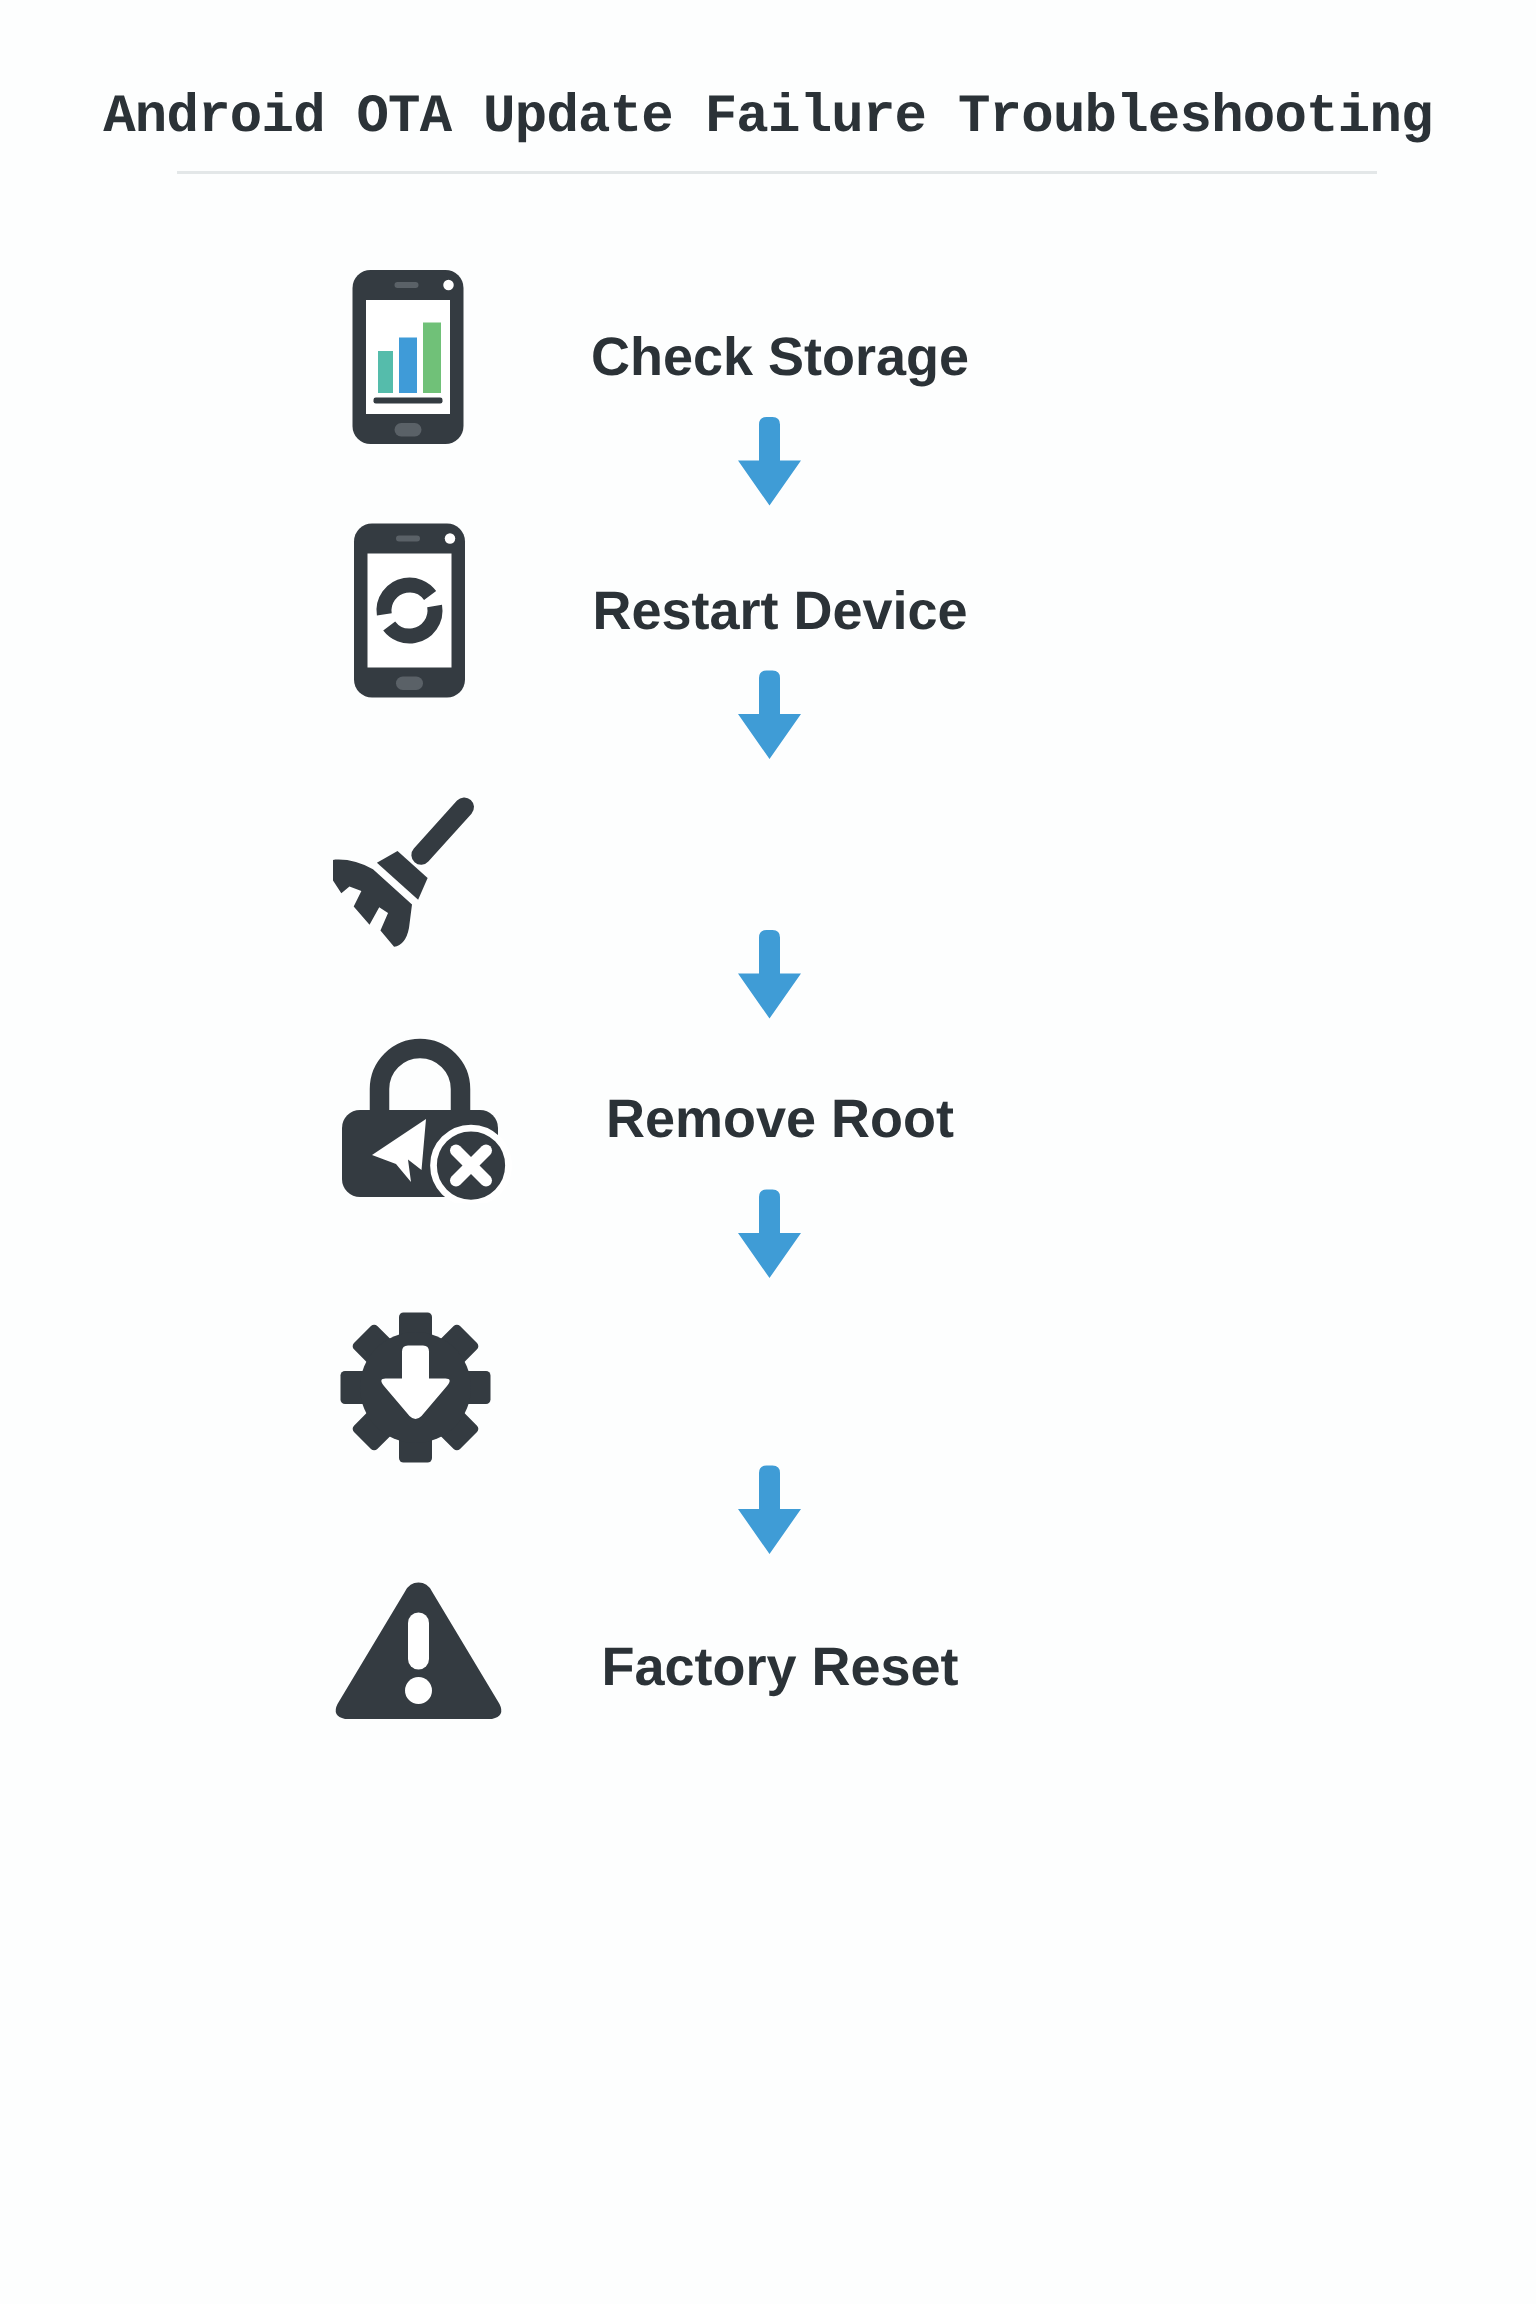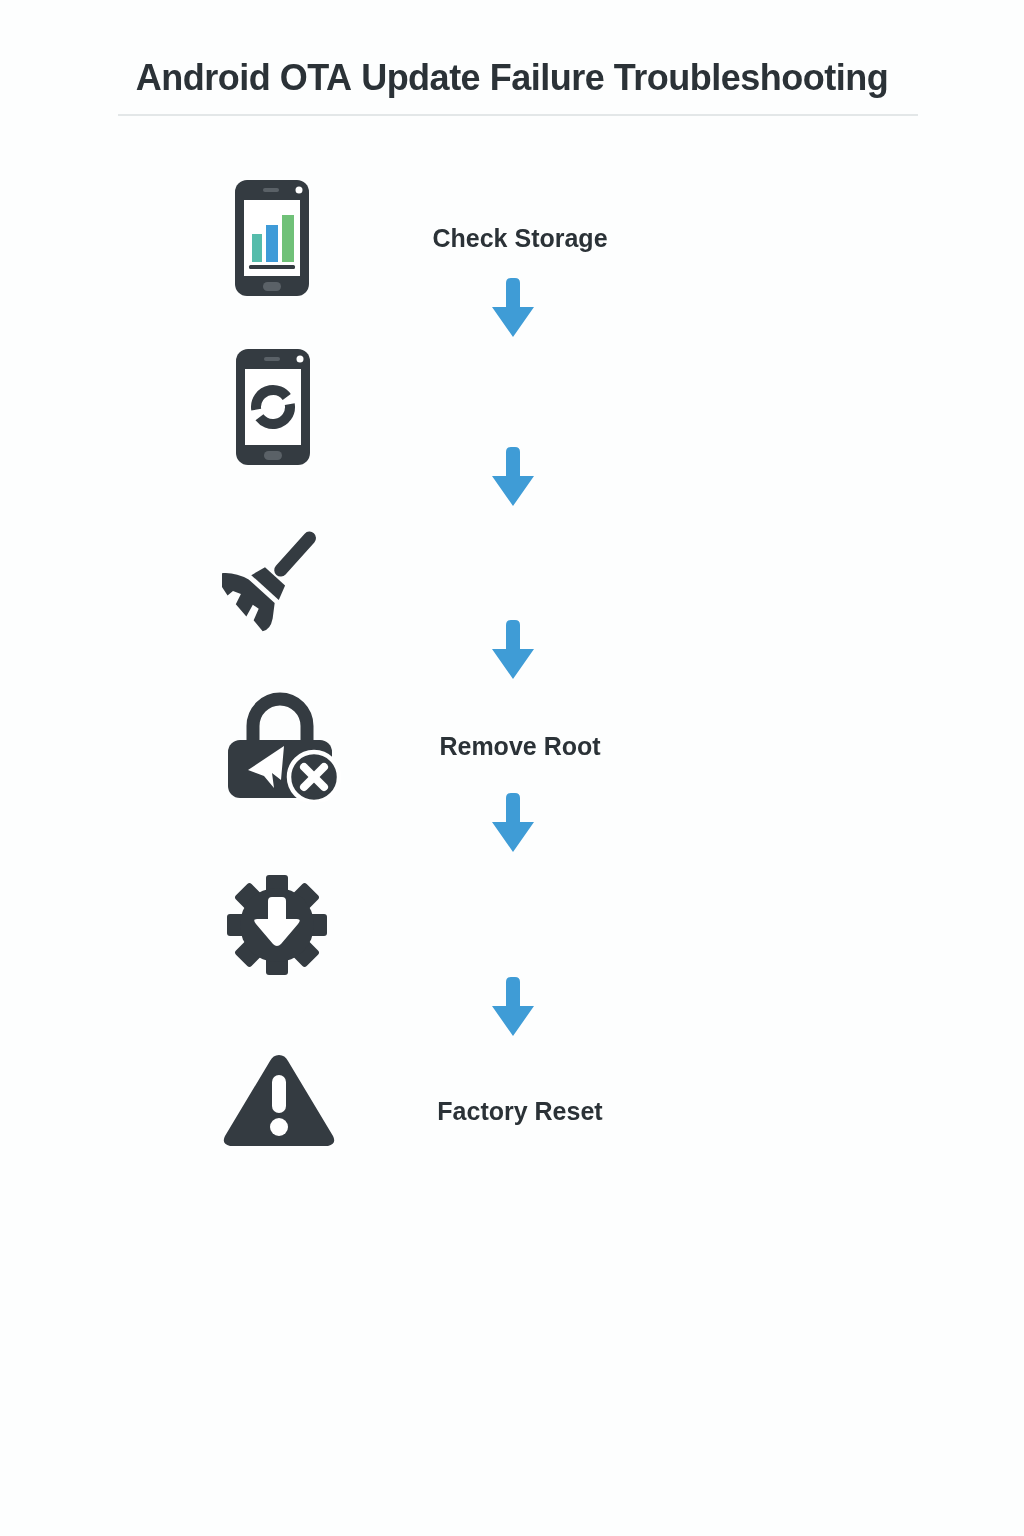--- a/index.html
+++ b/index.html
@@ -10,31 +10,32 @@
     background:var(--background,#fff);
     font-family:"Liberation Sans","DejaVu Sans",sans-serif;
     overflow:hidden;
   }
   .title{
     position:absolute;left:0;top:52px;width:1024px;
     text-align:center;
     font-size:36px;line-height:52px;letter-spacing:-0.5px;
     color:var(--text,#2b3237);
     white-space:nowrap;
+    font-family:Liberation Mono, monospace;
   }
   .title .t-bold{font-weight:800;}
   .title .t-semi{font-weight:600;}
   .divider{
     position:absolute;left:118px;top:114px;width:800px;height:2px;
     background:var(--divider,#e3e7e8);
   }
   .icon-box{position:absolute;}
   .step-label{
     position:absolute;left:320px;width:400px;height:44px;
-    text-align:center;font-weight:700;font-size:25px;line-height:44px;
+    text-align:center;font-weight:700;font-size:36px;line-height:44px;
     color:var(--text,#2b3237);
     white-space:nowrap;
   }
   .flow-arrow{position:absolute;left:490px;width:46px;height:62px;}
   
   .ic{fill:var(--icon,#343b41);}
   .ic-stroke{stroke:var(--icon,#343b41);fill:none;}
   .wt{fill:#ffffff;}
   .wt-stroke{stroke:#ffffff;fill:none;}
   .detail{fill:var(--phone-detail,#5a6167);}
@@ -75,20 +76,21 @@
   <div class="icon-box" style="left:234px;top:347px;">
     <svg width="78" height="120" viewBox="0 0 78 120">
       <rect x="2" y="2" width="74" height="116" rx="12" class="ic"></rect>
       <rect x="11" y="22" width="56" height="76" class="wt"></rect>
       <rect x="30" y="10" width="16" height="4" rx="2" class="detail"></rect>
       <circle cx="66" cy="12" r="3.5" class="wt"></circle>
       <rect x="30" y="104" width="18" height="9" rx="4.5" class="detail"></rect>
       <circle cx="39" cy="60" r="17" class="ic-stroke" stroke-width="10" stroke-dasharray="45 8.4" transform="rotate(-10 39 60)"></circle>
     </svg>
   </div>
+  <div class="step-label" style="top:385px;">Restart Device</div>
 
   <div class="flow-arrow" style="top:446px;">
     <svg width="46" height="62" viewBox="0 0 46 62">
       <path class="arrow-fill" d="M16 6 Q16 1 21 1 L25 1 Q30 1 30 6 L30 30 L44 30 L23 60 L2 30 L16 30 Z"></path>
     </svg>
   </div>
 
   <div class="icon-box" style="left:222px;top:517px;">
     <svg width="100" height="124" viewBox="0 0 100 124">
       <g transform="rotate(42 50 62)">

